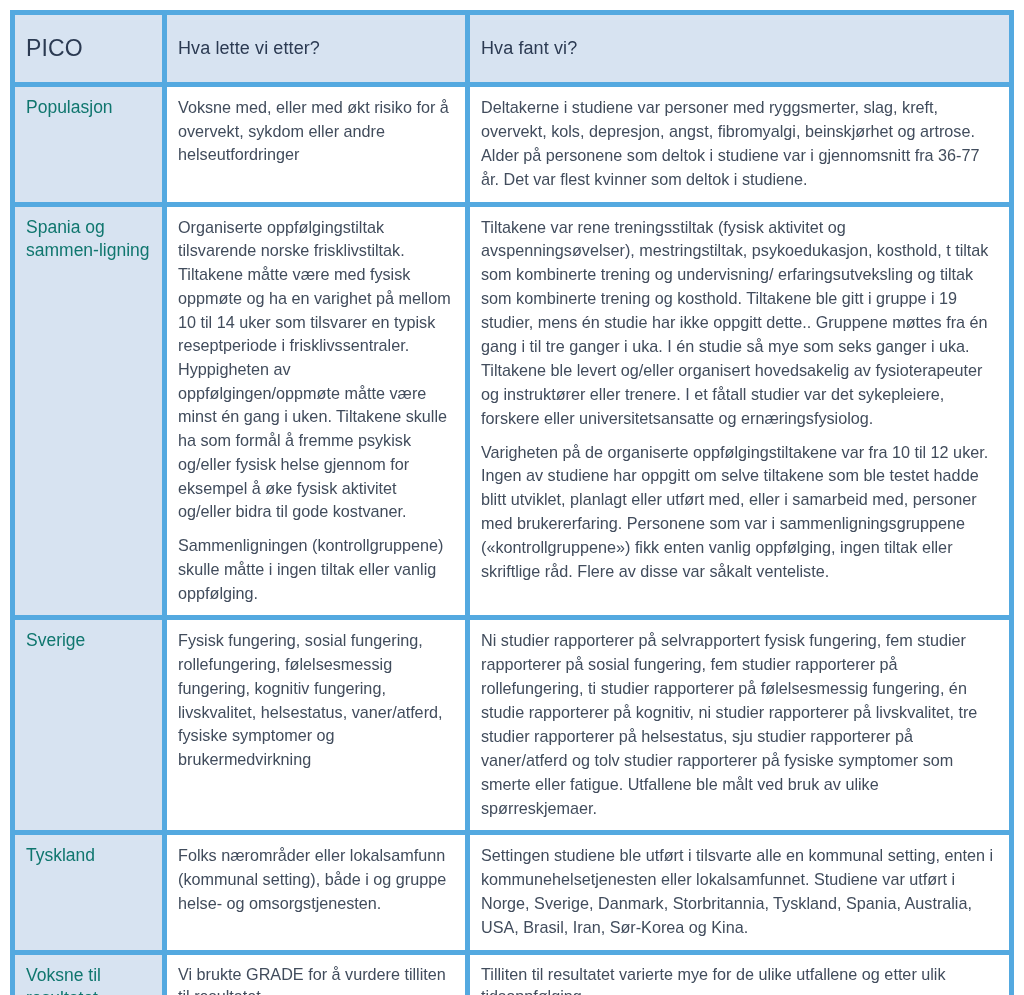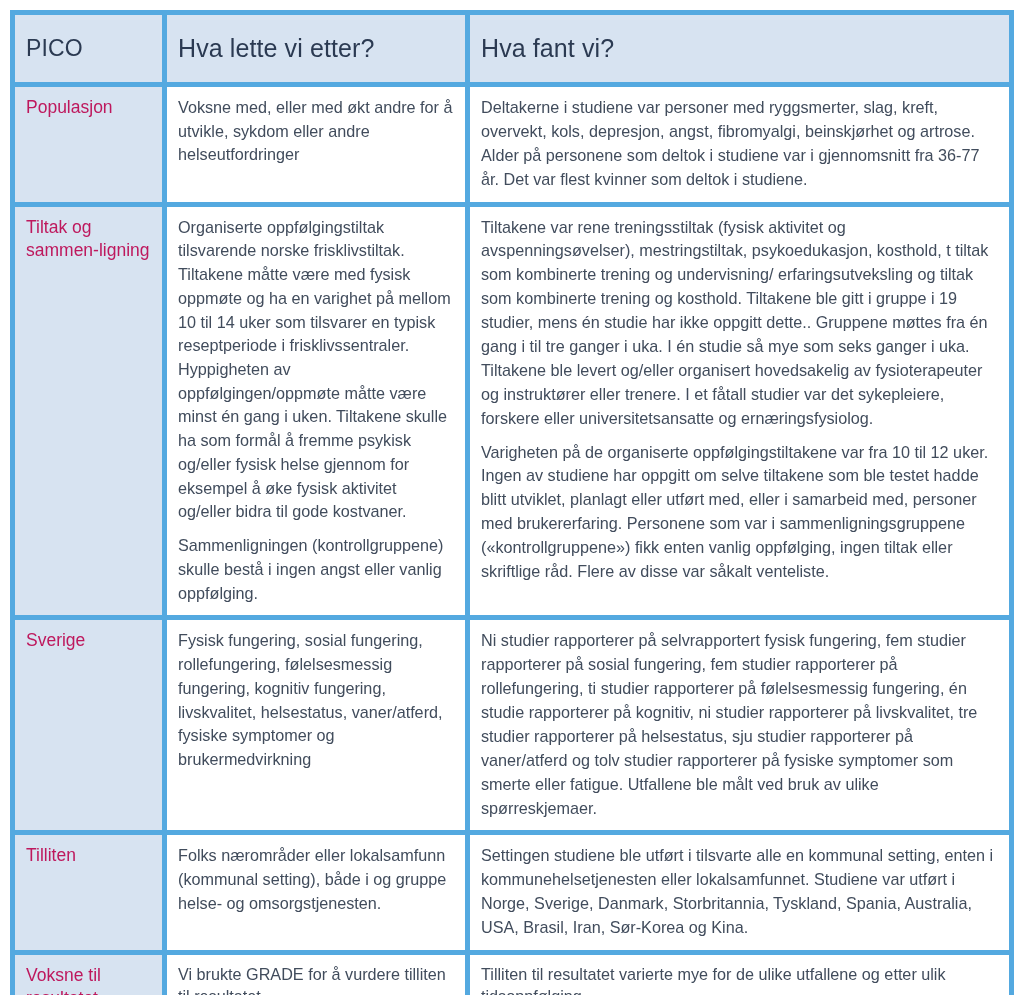--- a/index.html
+++ b/index.html
@@ -54,38 +54,38 @@
 
   
   thead th {
     background: #d7e3f1;
     height: 72px;
     vertical-align: middle;
     padding-top: 0;
     padding-bottom: 0;
   }
   thead th .htext {
-    font-size: 25px;
+    font-size: 18px;
     line-height: 1.25;
     color: #2b3a52;
     letter-spacing: 0.1px;
   }
   thead th.h-pico .htext {
     font-size: 23px;
     color: #2b3a52;
   }
 
   
   td.label-cell {
     background: #d7e3f1;
   }
   td.label-cell .ltext {
     font-size: 17.5px;
     line-height: 1.33;
-    color: #be185d;
+    color: #0f766e;
   }
 
   td.body-cell {
     background: #ffffff;
   }
   td.body-cell p {
     margin: 0 0 10px 0;
     font-size: 16.2px;
     line-height: 1.465;
     color: #414c5c;
@@ -125,34 +125,34 @@
         </th>
       </tr>
     </thead>
     <tbody>
 
       <tr class="row-population">
         <td class="label-cell">
           <span class="ltext">Populasjon</span>
         </td>
         <td class="body-cell">
-          <p>Voksne med, eller med økt andre for å utvikle, sykdom eller andre helseutfordringer</p>
+          <p>Voksne med, eller med økt risiko for å overvekt, sykdom eller andre helseutfordringer</p>
         </td>
         <td class="body-cell wide-cell">
           <p>Deltakerne i studiene var personer med ryggsmerter, slag, kreft, overvekt, kols, depresjon, angst, fibromyalgi, beinskjørhet og artrose. Alder på personene som deltok i studiene var i gjennomsnitt fra 36-77 år. Det var flest kvinner som deltok i studiene.</p>
         </td>
       </tr>
 
       <tr class="row-tiltak">
         <td class="label-cell">
-          <span class="ltext">Tiltak og sammen-ligning</span>
+          <span class="ltext">Spania og sammen-ligning</span>
         </td>
         <td class="body-cell">
           <p>Organiserte oppfølgingstiltak tilsvarende norske frisklivstiltak. Tiltakene måtte være med fysisk oppmøte og ha en varighet på mellom 10 til 14 uker som tilsvarer en typisk reseptperiode i frisklivssentraler. Hyppigheten av oppfølgingen/oppmøte måtte være minst én gang i uken. Tiltakene skulle ha som formål å fremme psykisk og/eller fysisk helse gjennom for eksempel å øke fysisk aktivitet og/eller bidra til gode kostvaner.</p>
-          <p>Sammenligningen (kontrollgruppene) skulle bestå i ingen angst eller vanlig oppfølging.</p>
+          <p>Sammenligningen (kontrollgruppene) skulle måtte i ingen tiltak eller vanlig oppfølging.</p>
         </td>
         <td class="body-cell wide-cell">
           <p>Tiltakene var rene treningsstiltak (fysisk aktivitet og avspenningsøvelser), mestringstiltak, psykoedukasjon, kosthold, t tiltak som kombinerte trening og undervisning/ erfaringsutveksling og tiltak som kombinerte trening og kosthold. Tiltakene ble gitt i gruppe i 19 studier, mens én studie har ikke oppgitt dette.. Gruppene møttes fra én gang i til tre ganger i uka. I én studie så mye som seks ganger i uka. Tiltakene ble levert og/eller organisert hovedsakelig av fysioterapeuter og instruktører eller trenere. I et fåtall studier var det sykepleiere, forskere eller universitetsansatte og ernæringsfysiolog.</p>
           <p>Varigheten på de organiserte oppfølgingstiltakene var fra 10  til 12 uker. Ingen av studiene har oppgitt om selve tiltakene som ble testet hadde blitt utviklet, planlagt eller utført med, eller i samarbeid med, personer med brukererfaring.  Personene som var i sammenligningsgruppene («kontrollgruppene») fikk enten vanlig oppfølging, ingen tiltak eller skriftlige råd. Flere av disse var såkalt venteliste.</p>
         </td>
       </tr>
 
       <tr class="row-utfall">
         <td class="label-cell">
           <span class="ltext">Sverige</span>
@@ -160,21 +160,21 @@
         <td class="body-cell">
           <p>Fysisk fungering, sosial fungering, rollefungering, følelsesmessig fungering, kognitiv fungering, livskvalitet, helsestatus, vaner/atferd, fysiske symptomer og brukermedvirkning</p>
         </td>
         <td class="body-cell wide-cell">
           <p>Ni studier rapporterer på selvrapportert fysisk fungering, fem studier rapporterer på sosial fungering, fem studier rapporterer på rollefungering, ti studier rapporterer på følelsesmessig fungering, én studie rapporterer på kognitiv, ni studier rapporterer på livskvalitet, tre studier rapporterer på helsestatus, sju studier rapporterer på vaner/atferd og tolv studier rapporterer på fysiske symptomer som smerte eller fatigue. Utfallene ble målt ved bruk av ulike spørreskjemaer.</p>
         </td>
       </tr>
 
       <tr class="row-setting">
         <td class="label-cell">
-          <span class="ltext">Tilliten</span>
+          <span class="ltext">Tyskland</span>
         </td>
         <td class="body-cell">
           <p>Folks nærområder eller lokalsamfunn (kommunal setting), både i og gruppe helse- og omsorgstjenesten.</p>
         </td>
         <td class="body-cell wide-cell">
           <p>Settingen studiene ble utført i tilsvarte alle en kommunal setting, enten i kommunehelsetjenesten eller lokalsamfunnet. Studiene var utført i Norge, Sverige, Danmark, Storbritannia, Tyskland, Spania, Australia, USA, Brasil, Iran, Sør-Korea og Kina.</p>
         </td>
       </tr>
 
       <tr class="row-trust">

